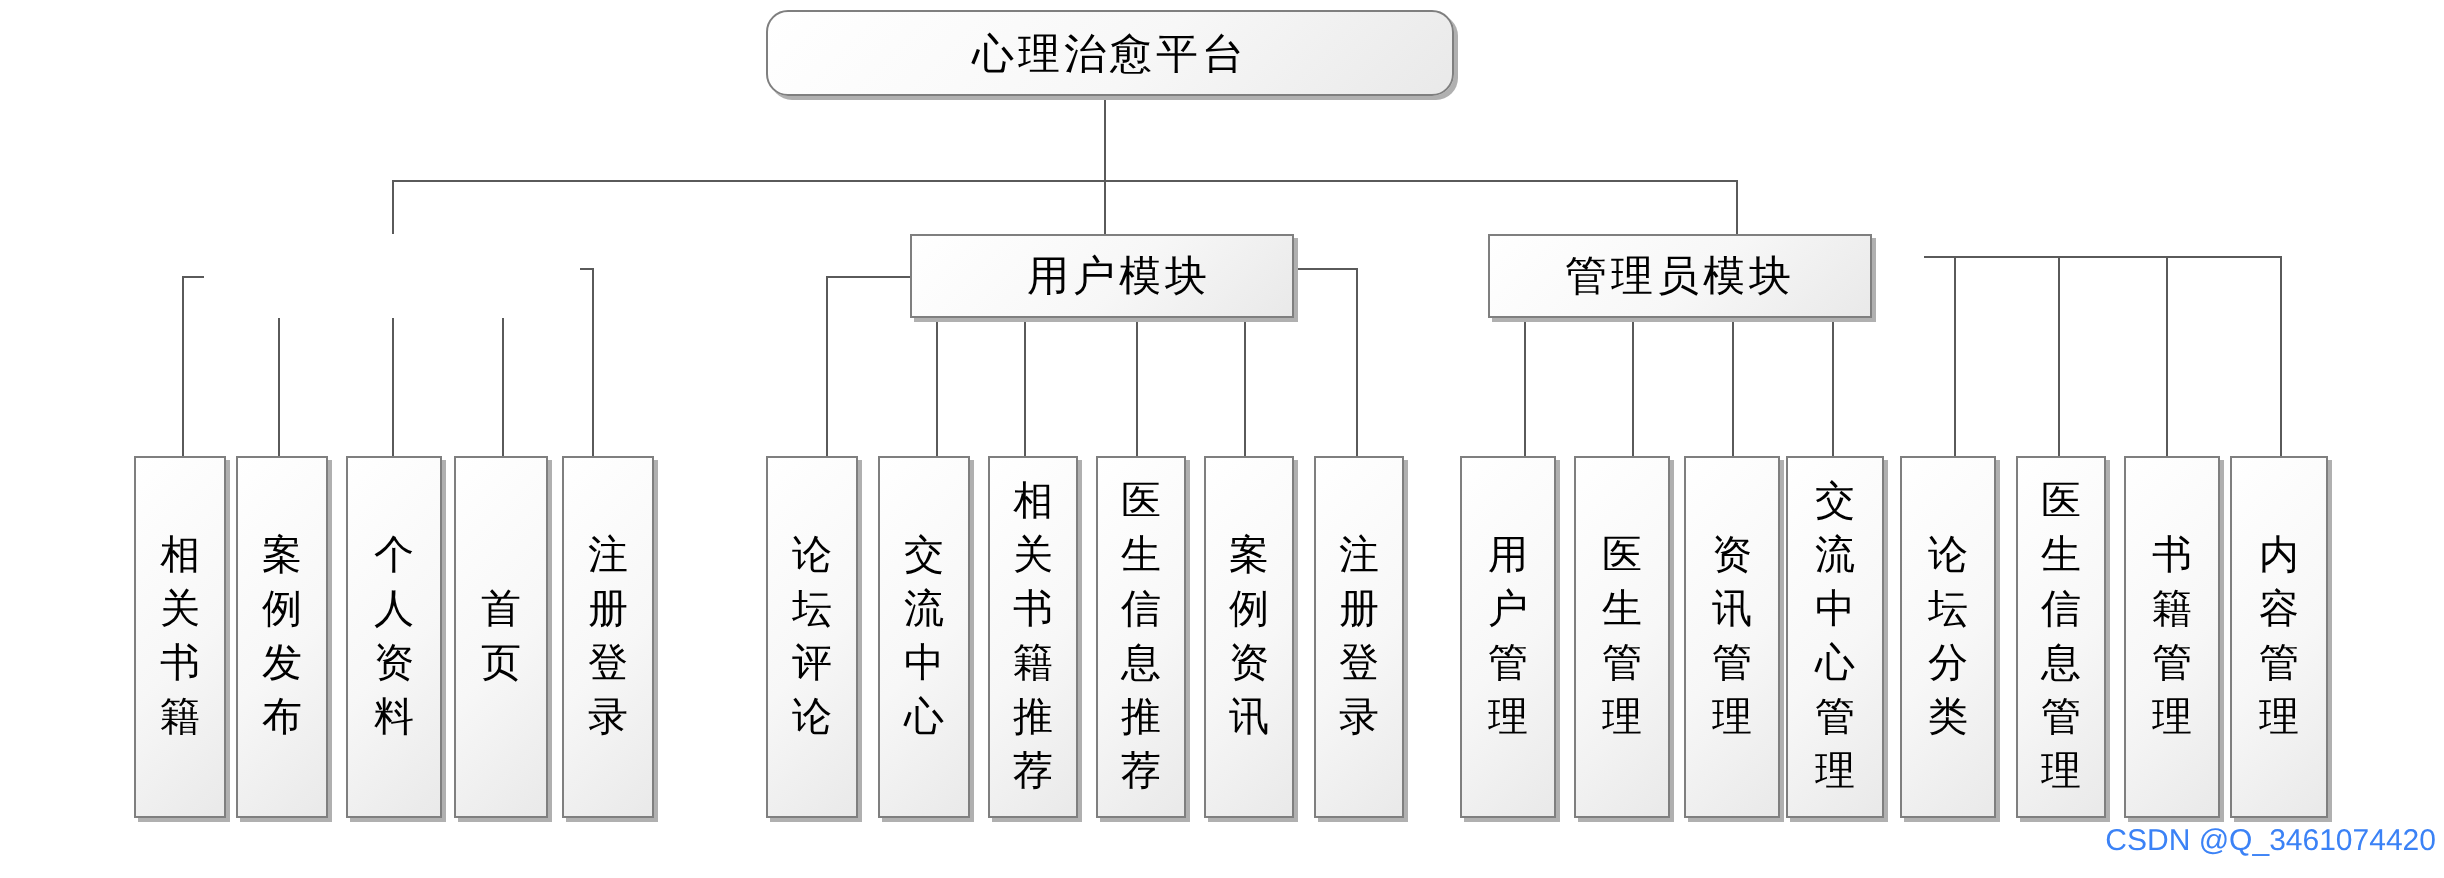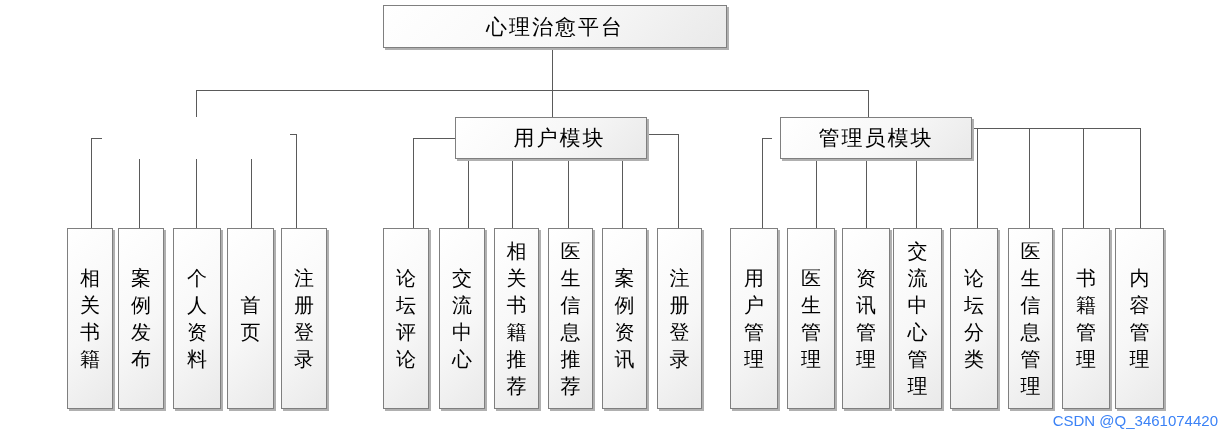--- a/index.html
+++ b/index.html
@@ -56,28 +56,28 @@
   <div class="line" style="left:762px;top:138px;width:1px;height:90px;"></div>
   <div class="line" style="left:816px;top:159px;width:1px;height:69px;"></div>
   <div class="line" style="left:866px;top:159px;width:1px;height:69px;"></div>
   <div class="line" style="left:916px;top:159px;width:1px;height:69px;"></div>
   <div class="line" style="left:962px;top:128px;width:179px;height:1px;"></div>
   <div class="line" style="left:977px;top:128px;width:1px;height:100px;"></div>
   <div class="line" style="left:1029px;top:128px;width:1px;height:100px;"></div>
   <div class="line" style="left:1083px;top:128px;width:1px;height:100px;"></div>
   <div class="line" style="left:1140px;top:128px;width:1px;height:100px;"></div>
 
-  <div class="node" style="left:383px;top:5px;width:344px;height:43px;">
+  <div class="node" style="left:383px;top:5px;width:344px;height:43px;border-radius:11px;">
     <span class="hlabel">心理治愈平台</span>
   </div>
 
   <div class="node" style="left:455px;top:117px;width:192px;height:42px;padding-left:17px;">
     <span class="hlabel">用户模块</span>
   </div>
-  <div class="node" style="left:780px;top:117px;width:192px;height:42px;">
+  <div class="node" style="left:744px;top:117px;width:192px;height:42px;">
     <span class="hlabel">管理员模块</span>
   </div>
 
   <div class="node leaf" style="left:67px;top:228px;width:46px;height:181px;">
       <span class="vchar">相</span>
       <span class="vchar">关</span>
       <span class="vchar">书</span>
       <span class="vchar">籍</span>
     </div>
   <div class="node leaf" style="left:118px;top:228px;width:46px;height:181px;">

